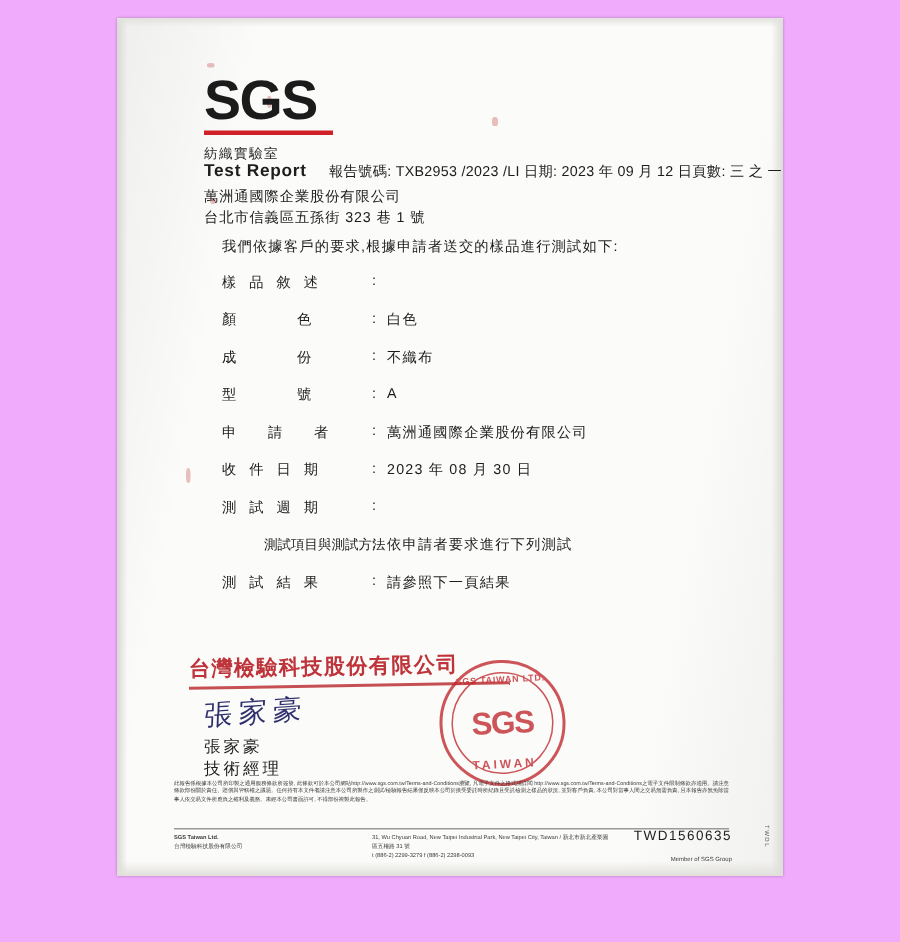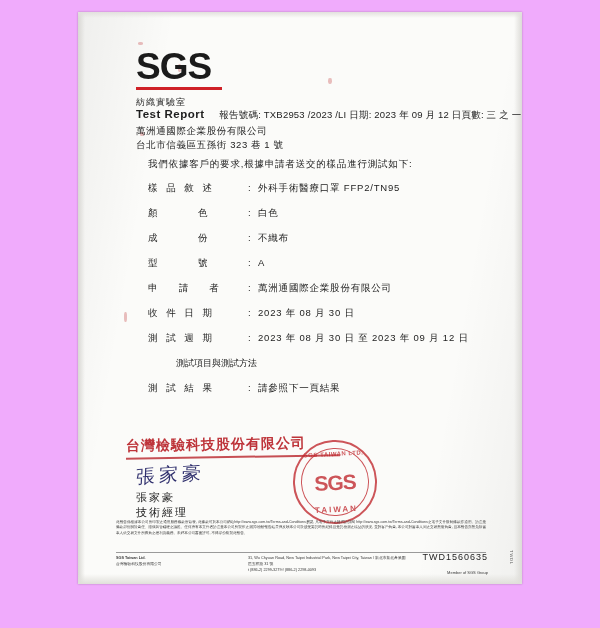--- a/index.html
+++ b/index.html
@@ -383,21 +383,20 @@
 
     <div class="addr addr1">萬洲通國際企業股份有限公司</div>
     <div class="addr addr2">台北市信義區五孫街 323 巷 1 號</div>
 
     <div class="intro">我們依據客戶的要求,根據申請者送交的樣品進行測試如下:</div>
 
     <div class="fields">
       <div class="frow">
         <span class="flabel">樣 品 敘 述</span>
         <span class="fcolon">:</span>
-        <span class="fvalue">外科手術醫療口罩 FFP2/TN95</span>
       </div>
       <div class="frow">
         <span class="flabel">顏　　　色</span>
         <span class="fcolon">:</span>
         <span class="fvalue">白色</span>
       </div>
       <div class="frow">
         <span class="flabel">成　　　份</span>
         <span class="fcolon">:</span>
         <span class="fvalue">不織布</span>
@@ -413,25 +412,25 @@
         <span class="fvalue">萬洲通國際企業股份有限公司</span>
       </div>
       <div class="frow">
         <span class="flabel">收 件 日 期</span>
         <span class="fcolon">:</span>
         <span class="fvalue">2023 年 08 月 30 日</span>
       </div>
       <div class="frow">
         <span class="flabel">測 試 週 期</span>
         <span class="fcolon">:</span>
-        <span class="fvalue">2023 年 08 月 30 日 至 2023 年 09 月 12 日</span>
       </div>
       <div class="frow">
         <span class="flabel" style="letter-spacing:0px;font-size:9px;margin-left:28px;">測試項目與測試方法</span>
         <span class="fcolon">:</span>
+        <span class="fvalue">依申請者要求進行下列測試</span>
       </div>
       <div class="frow">
         <span class="flabel">測 試 結 果</span>
         <span class="fcolon">:</span>
         <span class="fvalue">請參照下一頁結果</span>
       </div>
     </div>
 
 
     <div class="company-stamp">台灣檢驗科技股份有限公司</div>

